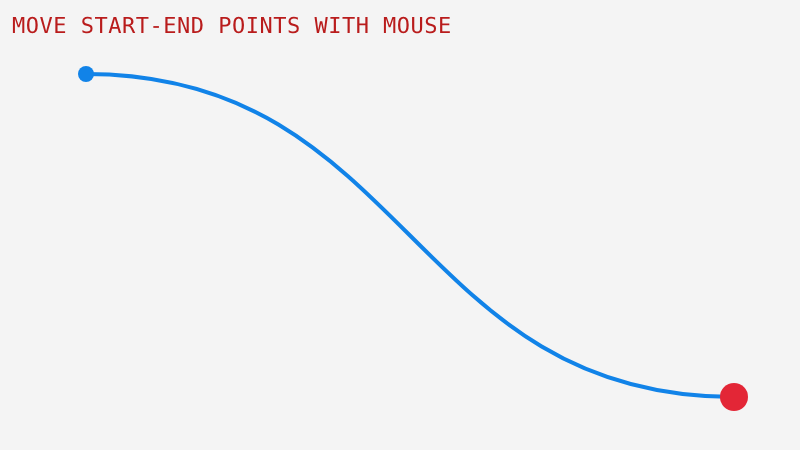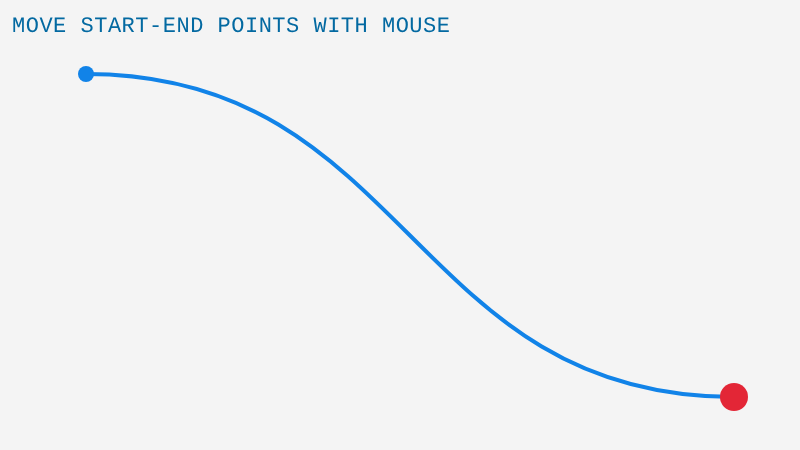--- a/index.html
+++ b/index.html
@@ -58,15 +58,15 @@
 
     <rect id="bg-rect" x="0" y="0" width="800" height="450" fill="#f4f4f4"></rect>
 
     <path id="bezier-path" fill="none" stroke-linecap="round" stroke-linejoin="round" d="M 86 74 C 410 74 410 397 734 397" stroke="#1183e8" stroke-width="4"></path>
 
     <circle id="handle-start" class="handle" cx="86" cy="74" r="8" fill="#1183e8"></circle>
 
     <circle id="handle-end" class="handle" cx="734" cy="397" r="14" fill="#e32636"></circle>
   </svg>
 
-  <h1 id="title" style="left: 12px; top: 14px; color: #0369a1; font-family: Liberation Mono, monospace;">MOVE START-END POINTS WITH MOUSE</h1>
+  <h1 id="title" style="left: 12px; top: 14px; color: #b91c1c;">MOVE START-END POINTS WITH MOUSE</h1>
 
 </div>
 
 </body></html>

